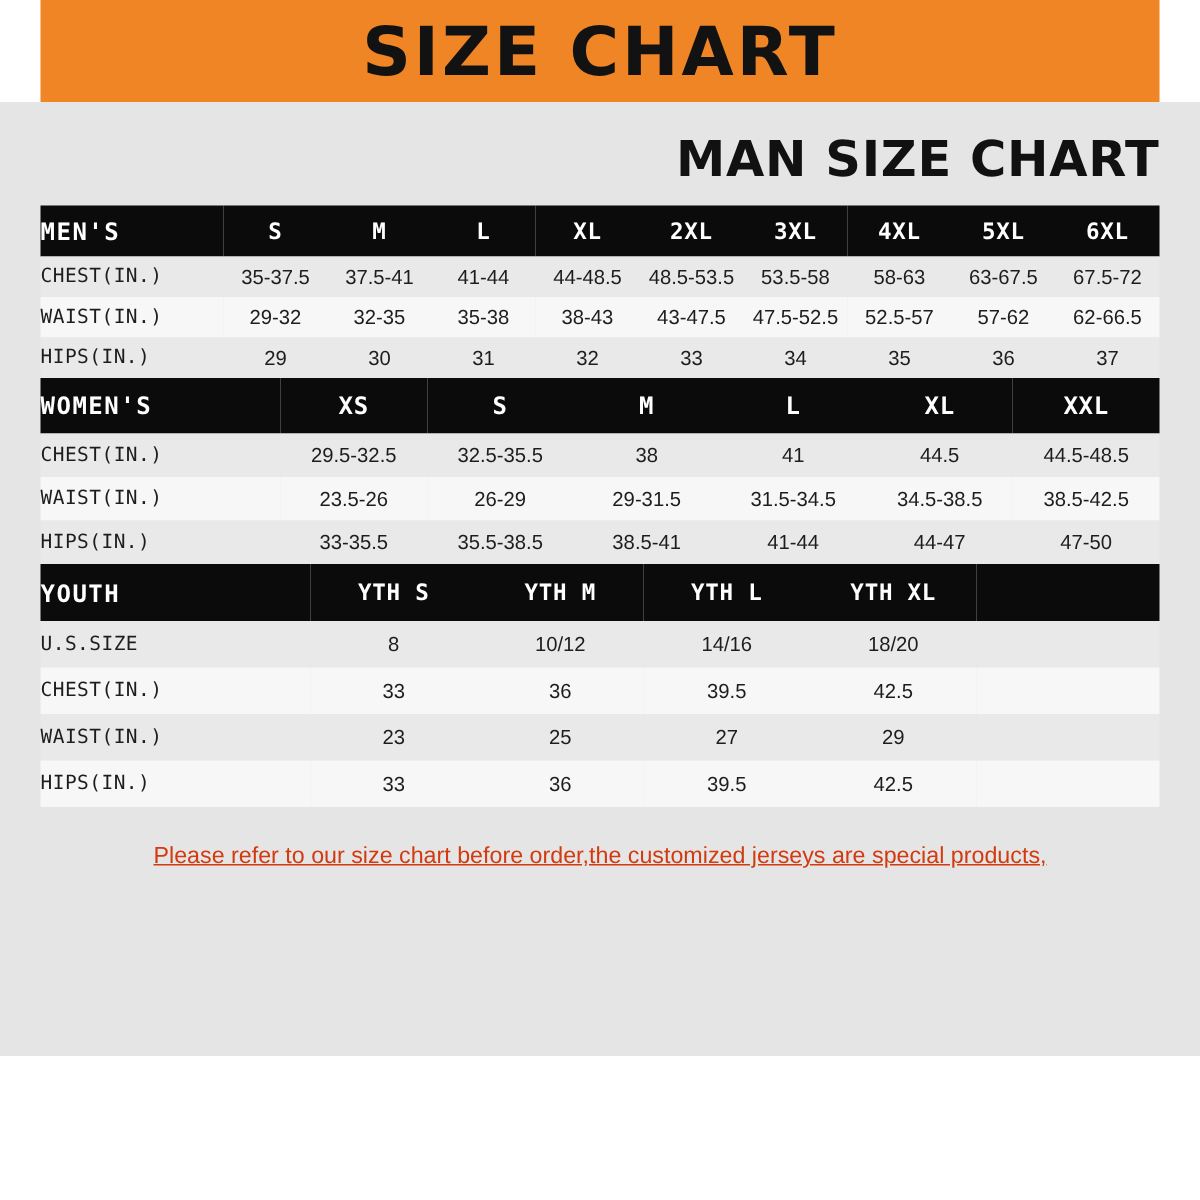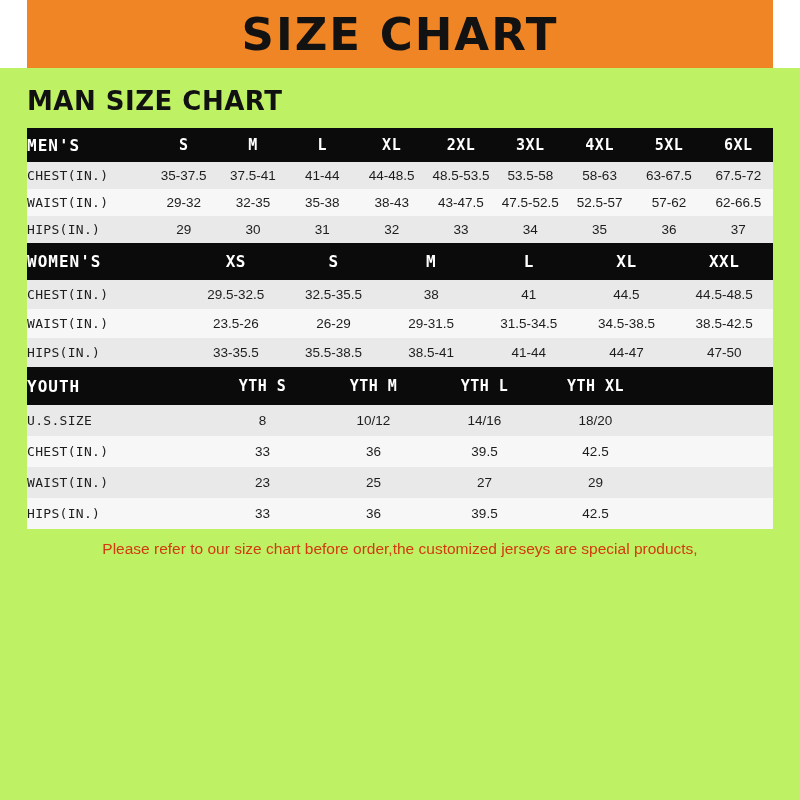--- a/index.html
+++ b/index.html
@@ -7,23 +7,23 @@
   body {
     width: 800px;
     height: 800px;
     background: #ffffff;
     font-family: "Liberation Sans", sans-serif;
     overflow: hidden;
   }
 
   .page {
     width: 800px;
-    height: 800px;
+    height: 704px;
     position: relative;
-    background: #bef264;
+    background: #e5e5e5;
   }
 
   
   .banner {
     height: 68px;
     background: #ef8524;
     display: flex;
     align-items: center;
     justify-content: center;
     position: relative;
@@ -46,24 +46,24 @@
     background: #ffffff;
   }
   .banner::before { left: 0; }
   .banner::after { right: 0; }
 
   .content {
     padding: 0 27px;
   }
 
   .section-title {
-    text-align: left;
+    text-align: right;
     font-family: "DejaVu Sans", sans-serif;
     font-weight: bold;
-    font-size: 26px;
+    font-size: 33px;
     color: #111;
     letter-spacing: 0.5px;
   }
   .t1 { margin-top: 18px; margin-bottom: 12px; }
   .t2 { margin-top: 24px; margin-bottom: 14px; }
   .t3 { margin-top: 26px; margin-bottom: 16px; }
 
   table.chart {
     width: 746px;
     border-collapse: collapse;
@@ -111,27 +111,28 @@
   }
 
   
   table.men tbody td { height: 27px; }
   table.women tbody td { height: 29px; }
   table.youth tbody td { height: 31px; }
   table.youth thead th { height: 38px; }
   table.women thead th { height: 37px; font-size: 16px; }
 
   .footnote {
-    margin-top: 9px;
+    margin-top: 22px;
     padding: 0 30px;
     text-align: center;
     color: #d23a10;
     font-size: 15.5px;
     line-height: 1.45;
     font-family: "Liberation Sans", sans-serif;
+    text-decoration: underline;
   }
   .footnote .line { display: block; }
 </style>
 </head>
 <body>
 
 <div class="page">
 
   <div class="banner">
     <div class="banner-title">SIZE CHART</div>

